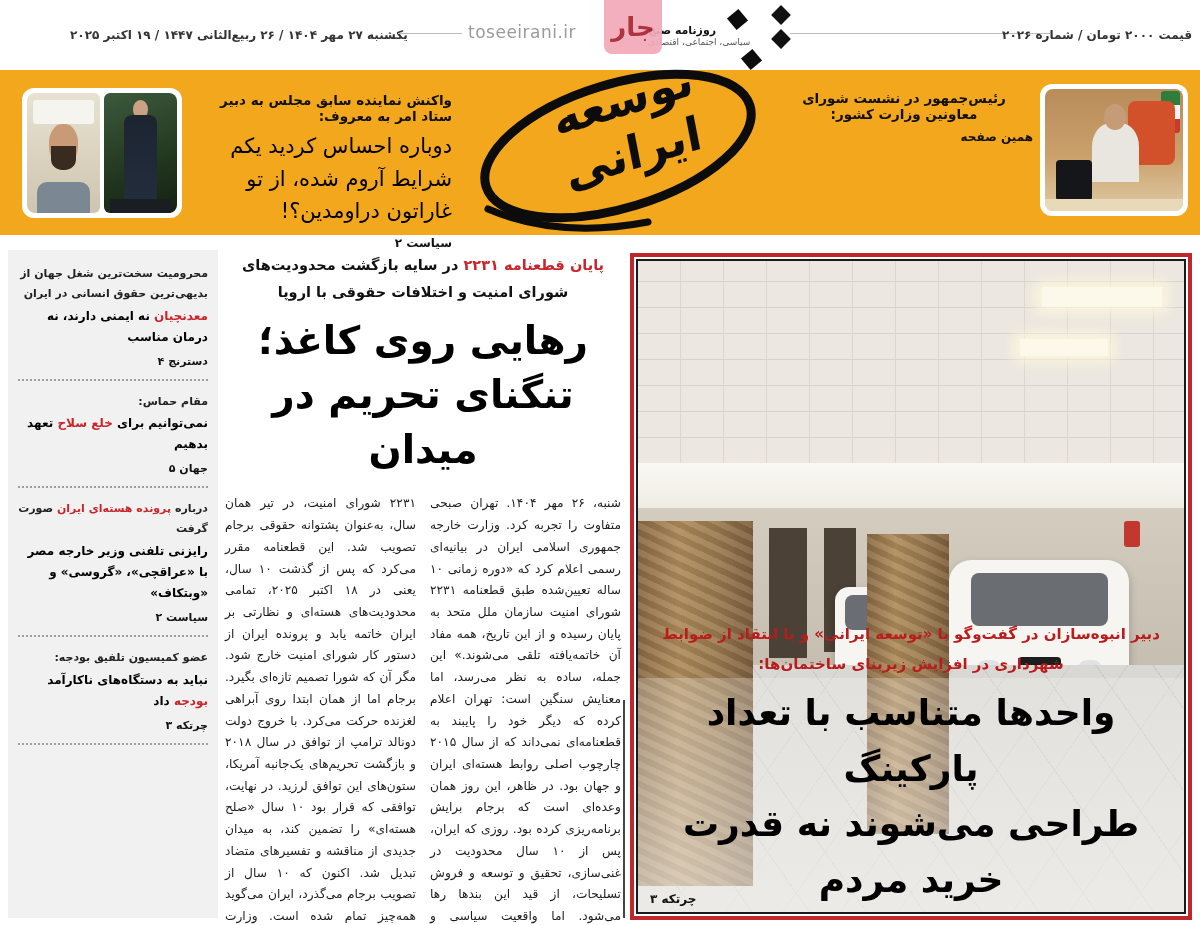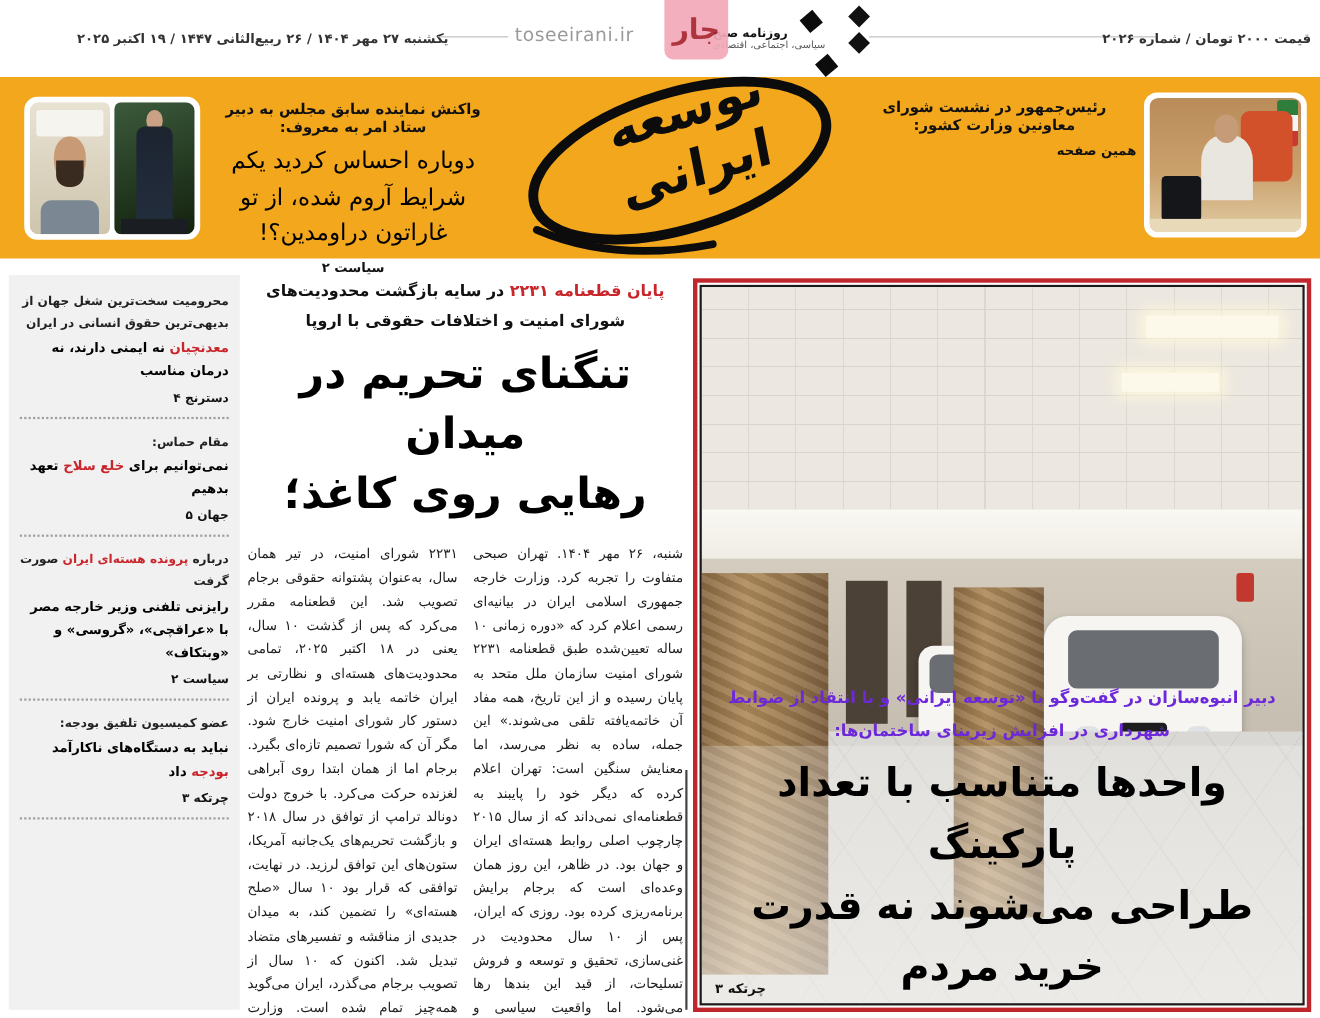--- a/index.html
+++ b/index.html
@@ -95,21 +95,21 @@
     background-image:repeating-linear-gradient(55deg,transparent 0 46px,#c9c8c4 46px 47px),
                      repeating-linear-gradient(-55deg,transparent 0 46px,#cfcecb 46px 47px); }
   .car { position:absolute; background:#f6f5f2; border-radius:14px 18px 6px 6px; box-shadow:0 4px 8px rgba(0,0,0,.25); }
   .car .win { position:absolute; top:8%; left:12%; width:76%; height:34%; background:#6a6e72; border-radius:8px; }
   .car .grille { position:absolute; bottom:22%; left:38%; width:24%; height:16%; background:#1d1d1d; border-radius:4px; }
   .car .hl { position:absolute; bottom:26%; width:12%; height:10%; background:#dfe3e6; border-radius:40%; }
   .wheel { position:absolute; width:34px; height:18px; background:#242424; border-radius:50% 50% 0 0; }
   .ext { position:absolute; width:16px; height:26px; background:#c2382e; border-radius:3px; }
   .overlay { position:absolute; left:0; bottom:0; width:100%; height:36%; background:linear-gradient(180deg,rgba(250,250,248,.25),rgba(248,247,244,.6)); }
   .p-text { position:absolute; left:0; bottom:4px; width:100%; direction:rtl; text-align:center; padding:0 14px; }
-  .p-kicker { font-size:15px; font-weight:bold; color:#6d28d9; line-height:2.0; }
+  .p-kicker { font-size:15px; font-weight:bold; color:#b91c1c; line-height:2.0; }
   .p-head { font-size:36px; font-weight:900; color:#000; line-height:1.55; margin-top:6px; }
   .p-tag { position:absolute; left:12px; bottom:6px; font-size:12px; font-weight:bold; color:#111; }
   .vrule { position:absolute; top:700px; left:623px; width:2px; height:218px; background:#444; }
 </style>
 </head>
 <body>
 
 <div class="page">
 
   <div class="topstrip">
@@ -139,21 +139,21 @@
             <div class="desk"></div>
           </div>
         <div class="ph-portrait">
             <div class="tweet"></div>
             <div class="head"></div>
             <div class="beard"></div>
             <div class="torso"></div>
           </div>
       </div>
     </div>
-    <div class="b-story" style="left:190px; top:22px; width:262px; text-align:center;">
+    <div class="b-story" style="left:190px; top:22px; width:262px; text-align:right;">
       <div class="b-kicker">واکنش نماینده سابق مجلس به دبیر ستاد امر به معروف:</div>
       <div class="b-head">دوباره احساس کردید یکم شرایط آروم شده، از تو غاراتون دراومدین؟!</div>
       <div class="b-tag">سیاست ۲</div>
     </div>
 
     <div class="b-story" style="left:775px; top:20px; width:258px; text-align:center;">
       <div class="b-kicker">رئیس‌جمهور در نشست شورای معاونین وزارت کشور:</div>
       <div class="b-tag" style="text-align:right;">همین صفحه</div>
     </div>
     <div class="photo-frame" style="left:1040px; top:14px; width:148px; height:132px;">
@@ -216,22 +216,22 @@
       
     </div>
 
   </div>
 
   <div class="center">
     <div class="m-kicker">
       <span class="red">پایان قطعنامه ۲۲۳۱</span><span> در سایه بازگشت محدودیت‌های شورای امنیت و اختلافات حقوقی با اروپا</span>
     </div>
     <div class="m-head">
+      <div>رهایی روی کاغذ؛</div>
       <div>تنگنای تحریم در میدان</div>
-      <div>رهایی روی کاغذ؛</div>
     </div>
     <div class="m-body">
       <div class="m-col">شنبه، ۲۶ مهر ۱۴۰۴. تهران صبحی متفاوت را تجربه کرد. وزارت خارجه جمهوری اسلامی ایران در بیانیه‌ای رسمی اعلام کرد که «دوره زمانی ۱۰ ساله تعیین‌شده طبق قطعنامه ۲۲۳۱ شورای امنیت سازمان ملل متحد به پایان رسیده و از این تاریخ، همه مفاد آن خاتمه‌یافته تلقی می‌شوند.» این جمله، ساده به نظر می‌رسد، اما معنایش سنگین است: تهران اعلام کرده که دیگر خود را پایبند به قطعنامه‌ای نمی‌داند که از سال ۲۰۱۵ چارچوب اصلی روابط هسته‌ای ایران و جهان بود. در ظاهر، این روز همان وعده‌ای است که برجام برایش برنامه‌ریزی کرده بود. روزی که ایران، پس از ۱۰ سال محدودیت در غنی‌سازی، تحقیق و توسعه و فروش تسلیحات، از قید این بندها رها می‌شود. اما واقعیت سیاسی و حقوقی پشت این بیانیه، به‌مراتب پیچیده‌تر از آن است که در چند جمله خلاصه شود. تابستان ۱۳۹۴، پس از سال‌ها مذاکرات فرسایشی، ایران و شش قدرت جهانی به توافقی تاریخی رسیدند: برجام. توافقی که قرار بود هم نگرانی‌های غرب درباره برنامه هسته‌ای ایران را برطرف کند و هم تحریم‌های سازمان ملل و غرب را از دوش اقتصاد ایران بردارد. قطعنامه</div>
       <div class="m-col">۲۲۳۱ شورای امنیت، در تیر همان سال، به‌عنوان پشتوانه حقوقی برجام تصویب شد. این قطعنامه مقرر می‌کرد که پس از گذشت ۱۰ سال، یعنی در ۱۸ اکتبر ۲۰۲۵، تمامی محدودیت‌های هسته‌ای و نظارتی بر ایران خاتمه یابد و پرونده ایران از دستور کار شورای امنیت خارج شود. مگر آن که شورا تصمیم تازه‌ای بگیرد. برجام اما از همان ابتدا روی آبراهی لغزنده حرکت می‌کرد. با خروج دولت دونالد ترامپ از توافق در سال ۲۰۱۸ و بازگشت تحریم‌های یک‌جانبه آمریکا، ستون‌های این توافق لرزید. در نهایت، توافقی که قرار بود ۱۰ سال «صلح هسته‌ای» را تضمین کند، به میدان جدیدی از مناقشه و تفسیرهای متضاد تبدیل شد. اکنون که ۱۰ سال از تصویب برجام می‌گذرد، ایران می‌گوید همه‌چیز تمام شده است. وزارت خارجه در بیانیه خود تأکید کرده «موضوع هسته‌ای ایران که تحت عنوان منع اشاعه در دستور کار شورای امنیت قرار داشته است باید از فهرست موضوعات مورد بررسی شورا خارج شود.» اما طرف مقابل، یعنی کشورهای اروپایی و آمریکا، روایت دیگری دارند. از نظر آن‌ها، برجام عملاً پیش از رسیدن به «روز پایان» فروپاشیده بود...</div>
     </div>
 
   </div>
 
   <div class="photobox">
     <div class="inner">

